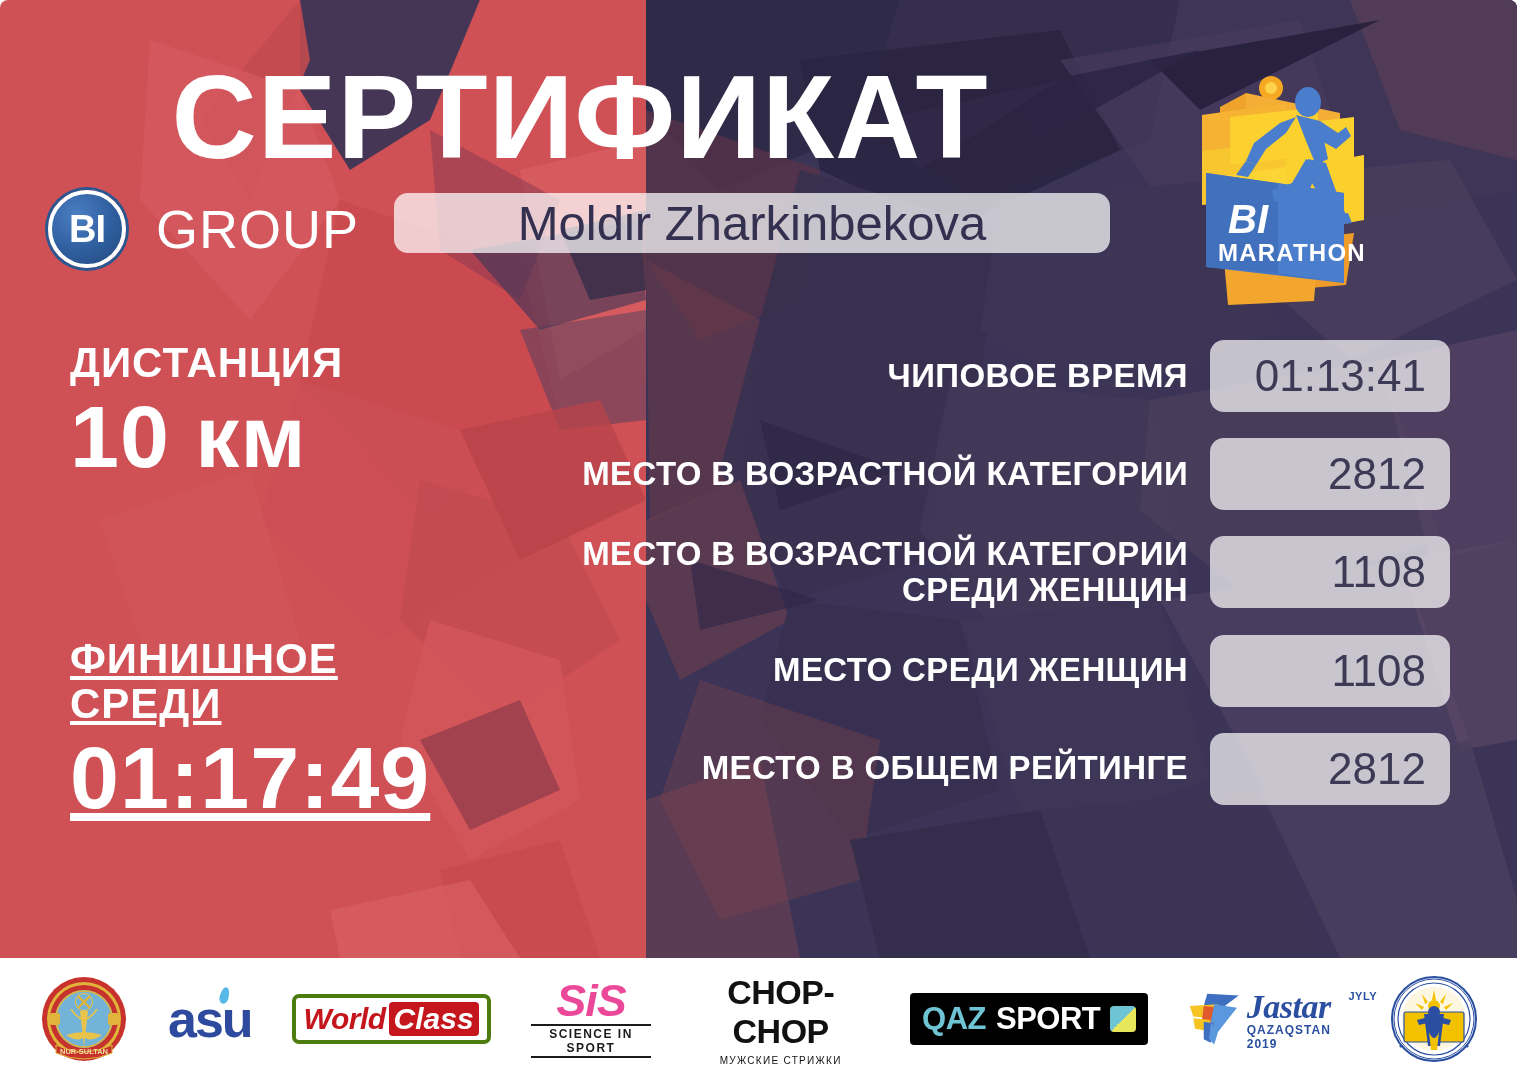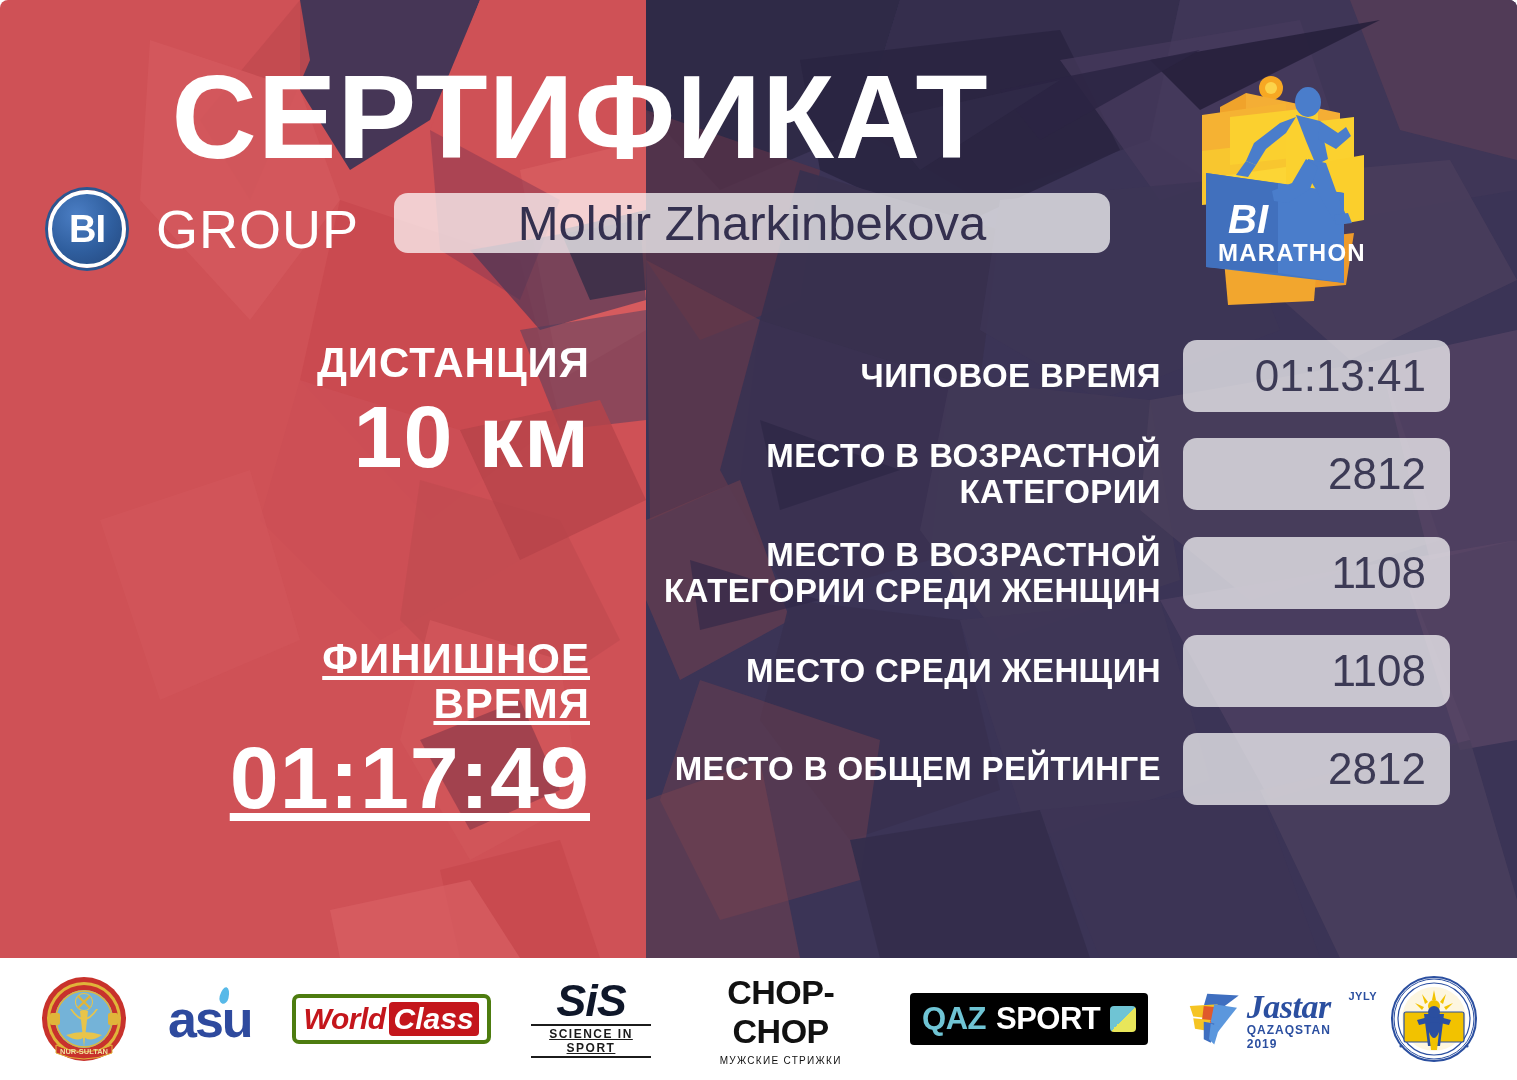--- a/index.html
+++ b/index.html
@@ -56,35 +56,35 @@
     color:#ffffff; font-size:38px; font-weight:bold; letter-spacing:-1px;
   }
   .bigroup .gtext {
     margin-left:30px; color:#ffffff; font-size:54px; font-weight:normal; letter-spacing:1px;
   }
 
   
   .bimar { position:absolute; left:1168px; top:55px; width:225px; height:265px; }
 
   
-  .left-col { position:absolute; left:70px; top:340px; width:520px; text-align:right; color:#ffffff; }
+  .left-col { position:absolute; left:70px; top:340px; width:520px; text-align:left; color:#ffffff; }
   .lbl-sm { font-size:42px; font-weight:bold; line-height:1.08; letter-spacing:1px; }
   .lbl-big { font-size:88px; font-weight:bold; line-height:1.05; letter-spacing:1px; margin-top:6px; }
   .blk-dist { }
   .blk-fin { margin-top:152px;text-decoration:underline; }
 
   
   .right-col { position:absolute; left:560px; top:340px; width:890px; }
   .row { display:flex; align-items:center; justify-content:flex-end; margin-bottom:26px; }
   .row .rlabel {
     color:#ffffff; font-size:33px; font-weight:bold; line-height:1.1;
     text-align:right; letter-spacing:0.4px; padding-right:22px; flex:1;
   }
   .row .rvalue {
-    width:267px; height:72px; flex:none;
+    width:240px; height:72px; flex:none;
     background:rgba(255,255,255,0.70);
     border-radius:14px;
     display:flex; align-items:center; justify-content:flex-end;
     padding-right:24px;
     color:#3c3a55; font-size:44px;
   }
 
   
   .footer {
     position:absolute; left:0; top:958px; width:1517px; height:122px;
@@ -98,22 +98,22 @@
   .asu-dot { position:absolute; width:9px; height:17px; background:#57b9e8; border-radius:50% 50% 50% 50%/60% 60% 40% 40%; transform:rotate(14deg); top:-2px; left:52px; }
 
   .wc {
     border:4px solid #4d7c0f; border-radius:7px; padding:4px 8px;
     display:flex; align-items:center; gap:3px; background:#ffffff;
   }
   .wc b { color:#c4161c; font-size:30px; font-style:italic; font-weight:bold; letter-spacing:-0.5px; }
   .wc .wc2 { background:#c4161c; color:#ffffff; font-size:30px; font-style:italic; font-weight:bold; padding:0 5px; border-radius:4px; }
 
   .sis { text-align:center; }
-  .sis .sis1 { font-size:45px; font-weight:bold; color:#0f172a; letter-spacing:-1px; line-height:0.92; font-style:italic;text-align:center; }
-  .sis .sis2 { font-size:12px; font-weight:bold; color:#1b1b1b; letter-spacing:1.5px; border-top:2px solid #1b1b1b; border-bottom:2px solid #1b1b1b; margin-top:2px; padding:1px 0;text-decoration:underline; }
+  .sis .sis1 { font-size:45px; font-weight:bold; color:#ec4899; letter-spacing:-1px; line-height:0.92; font-style:italic;text-align:center; }
+  .sis .sis2 { font-size:12px; font-weight:bold; color:#1b1b1b; letter-spacing:1.5px; border-top:2px solid #1b1b1b; border-bottom:2px solid #1b1b1b; margin-top:2px; padding:1px 0; }
 
   .chop { text-align:center; }
   .chop .c1 { font-size:34px; font-weight:bold; color:#111; letter-spacing:-0.5px; }
   .chop .c2 { font-size:10px; font-weight:normal; color:#111; letter-spacing:1.3px; margin-top:4px; }
 
   .qaz {
     background:#000000; border-radius:4px; padding:8px 12px;
     display:flex; align-items:center; gap:10px;
   }
   .qaz .q1 { font-size:31px; font-weight:bold; color:#6fc4d4; letter-spacing:-0.5px; }
@@ -249,21 +249,21 @@
     </svg>
   </div>
 
   <div class="left-col">
     <div class="blk-dist">
       <div class="lbl-sm">ДИСТАНЦИЯ</div>
       <div class="lbl-big">10 км</div>
     </div>
     <div class="blk-fin">
       <div class="lbl-sm">ФИНИШНОЕ</div>
-      <div class="lbl-sm">ВРЕМЯ</div>
+      <div class="lbl-sm">СРЕДИ</div>
       <div class="lbl-big">01:17:49</div>
     </div>
   </div>
 
   <div class="right-col">
     <div class="row">
       <div class="rlabel">ЧИПОВОЕ ВРЕМЯ</div>
       <div class="rvalue">01:13:41</div>
     </div>
     <div class="row">

